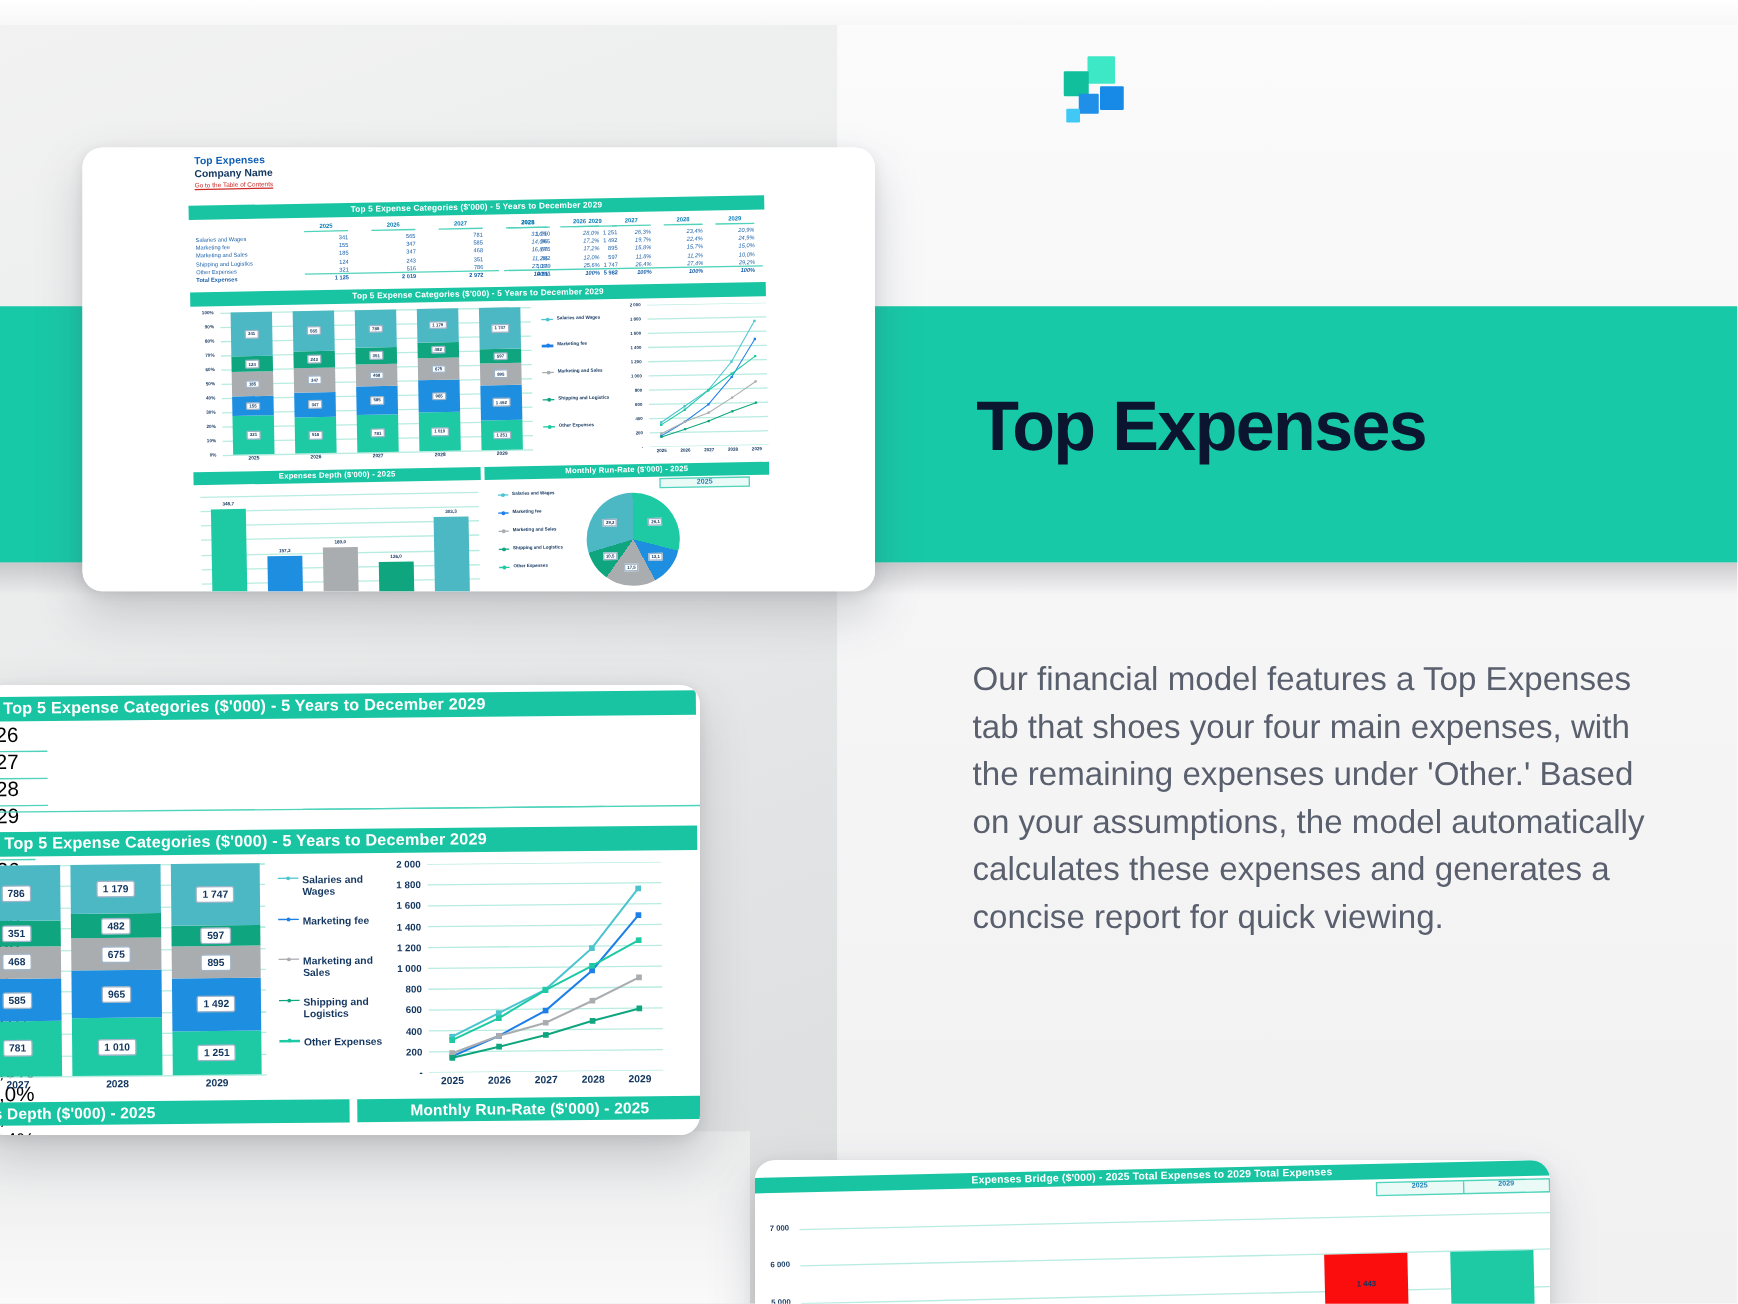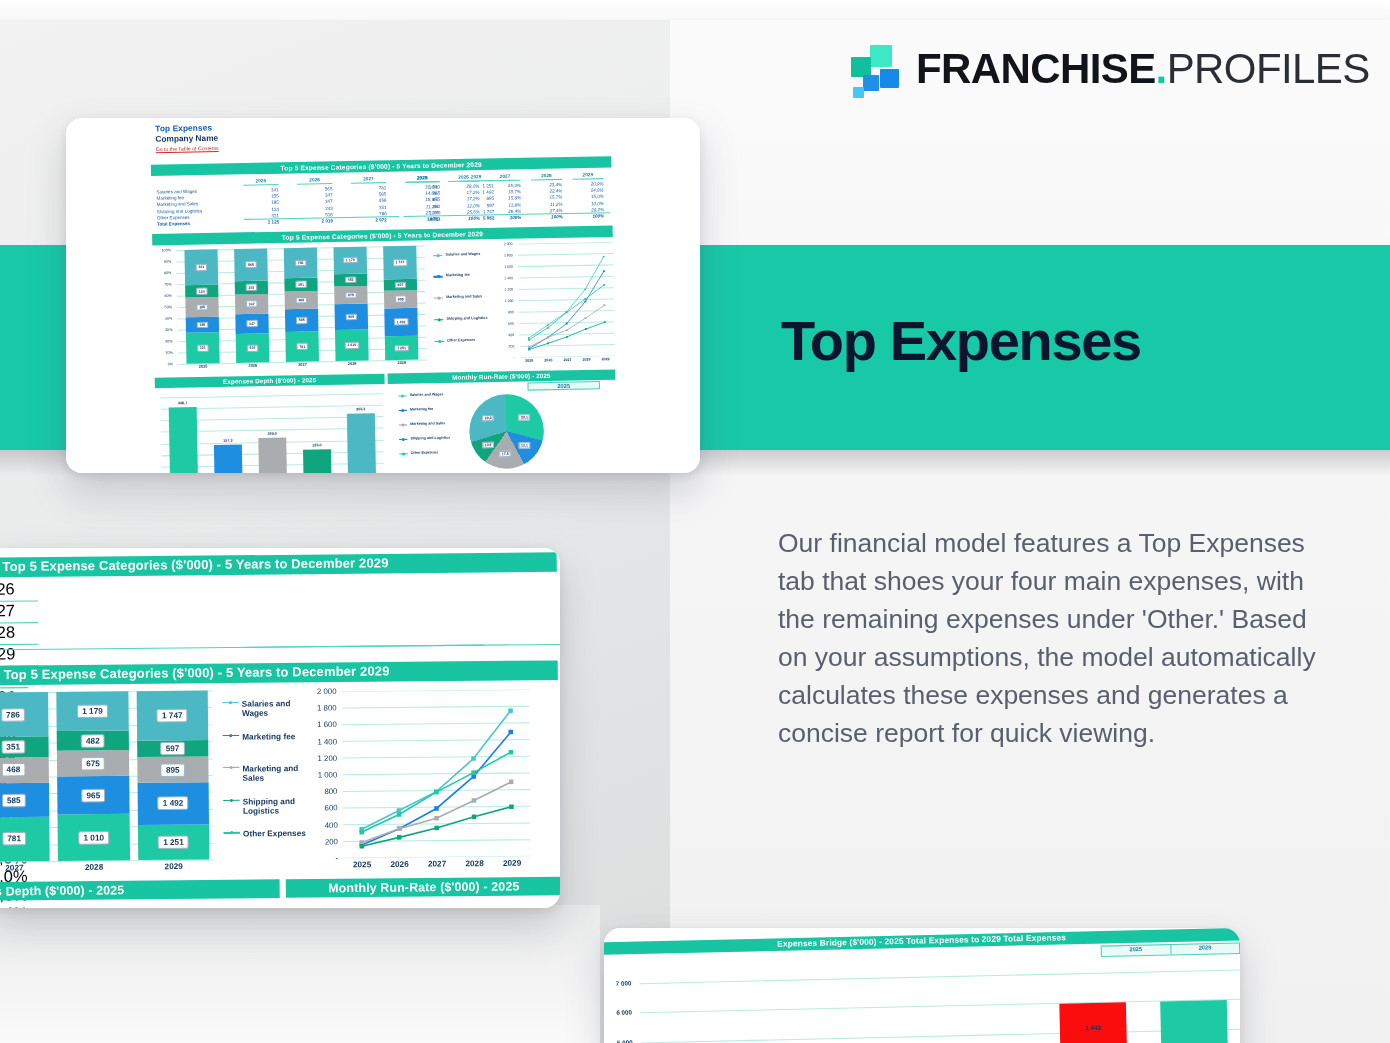--- a/index.html
+++ b/index.html
@@ -116,21 +116,21 @@
   .legend .lmark { position:relative; flex:0 0 auto; }
   .legend .lmark b { position:absolute; left:0; top:50%; transform:translateY(-50%);
                      height:1.2px; width:100%; display:block; }
   .legend .lmark s { position:absolute; left:50%; top:50%; transform:translate(-50%,-50%);
                      width:3px; height:3px; border-radius:50%; display:block; }
   .legend .ltxt { color:#13365f; font-weight:700; line-height:1.15; }
 
   .axis-x { position:absolute; display:flex; }
   .axis-x span { flex:1; text-align:center; color:#13365f; font-weight:700; }
   .axis-y { position:absolute; }
-  .axis-y span { position:absolute; right:0; text-align:right; color:#13365f; font-weight:400;
+  .axis-y span { position:absolute; right:0; text-align:right; color:#13365f; font-weight:700;
                  transform:translateY(-50%); white-space:nowrap; }
 
   .linechart { position:absolute; }
   .linechart svg { width:100%; height:100%; display:block; }
 
   
   .colbar { position:absolute; bottom:0; }
   .colbar .cval { position:absolute; left:50%; transform:translateX(-50%);
                   color:#13365f; font-weight:700; white-space:nowrap; }
 
@@ -169,23 +169,20 @@
   <div class="bottom-grad"></div>
 </div>
 
 <div id="logo-row">
   <div class="logo-mark">
     <i class="lg1"></i>
       <i class="lg2"></i>
       <i class="lg3"></i>
       <i class="lg4"></i>
       <i class="lg5"></i>
-  </div>
-  <div class="brand">
-    <span class="b1">FRANCHISE</span><span class="dot">.</span><span class="b2">PROFILES</span>
   </div>
 </div>
 
 <h1 id="page-title">Top Expenses</h1>
 <p id="description">Our financial model features a Top Expenses tab that shoes your four main expenses, with the remaining expenses under 'Other.' Based on your assumptions, the model automatically calculates these expenses and generates a concise report for quick viewing.</p>
 
 <div class="card" id="card-top">
   <div class="ca-inner">
 
     <div class="ca-head">

